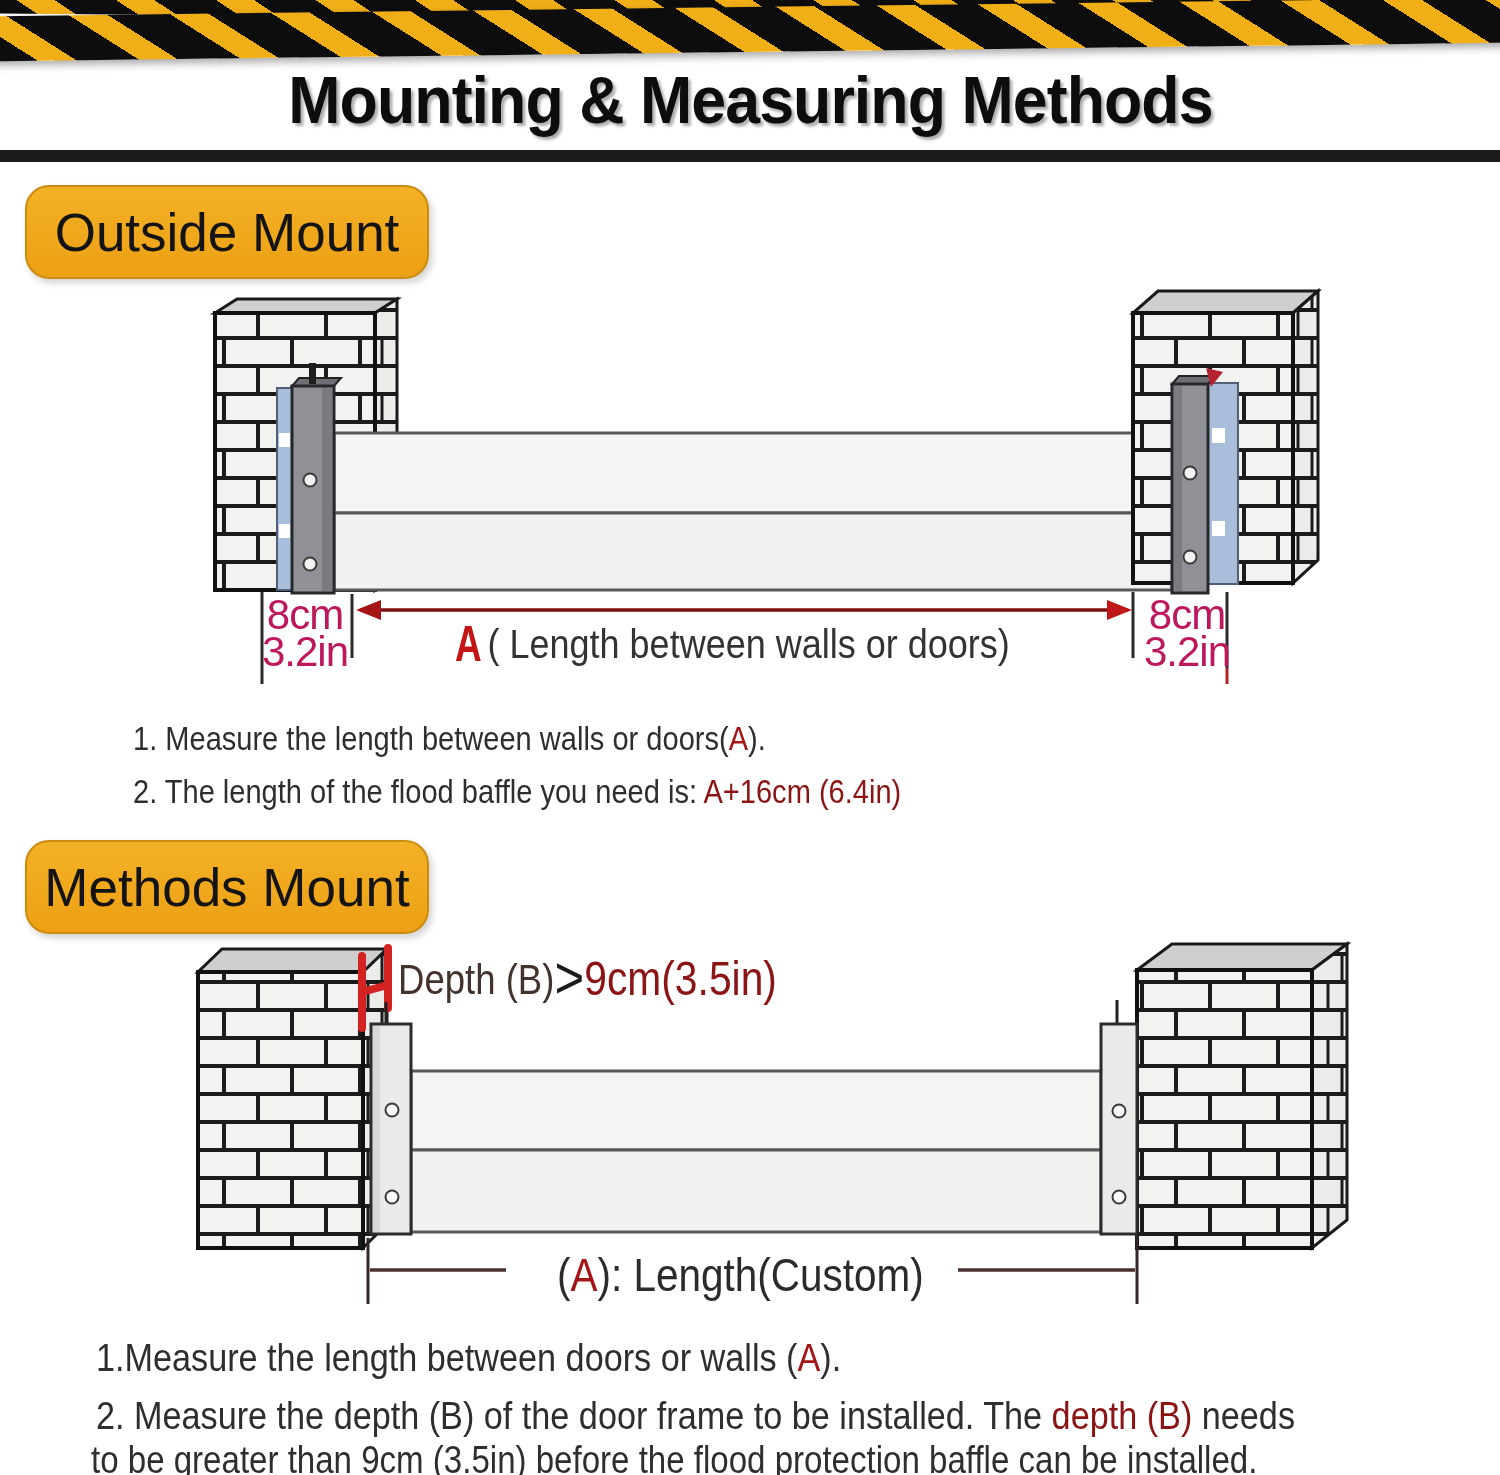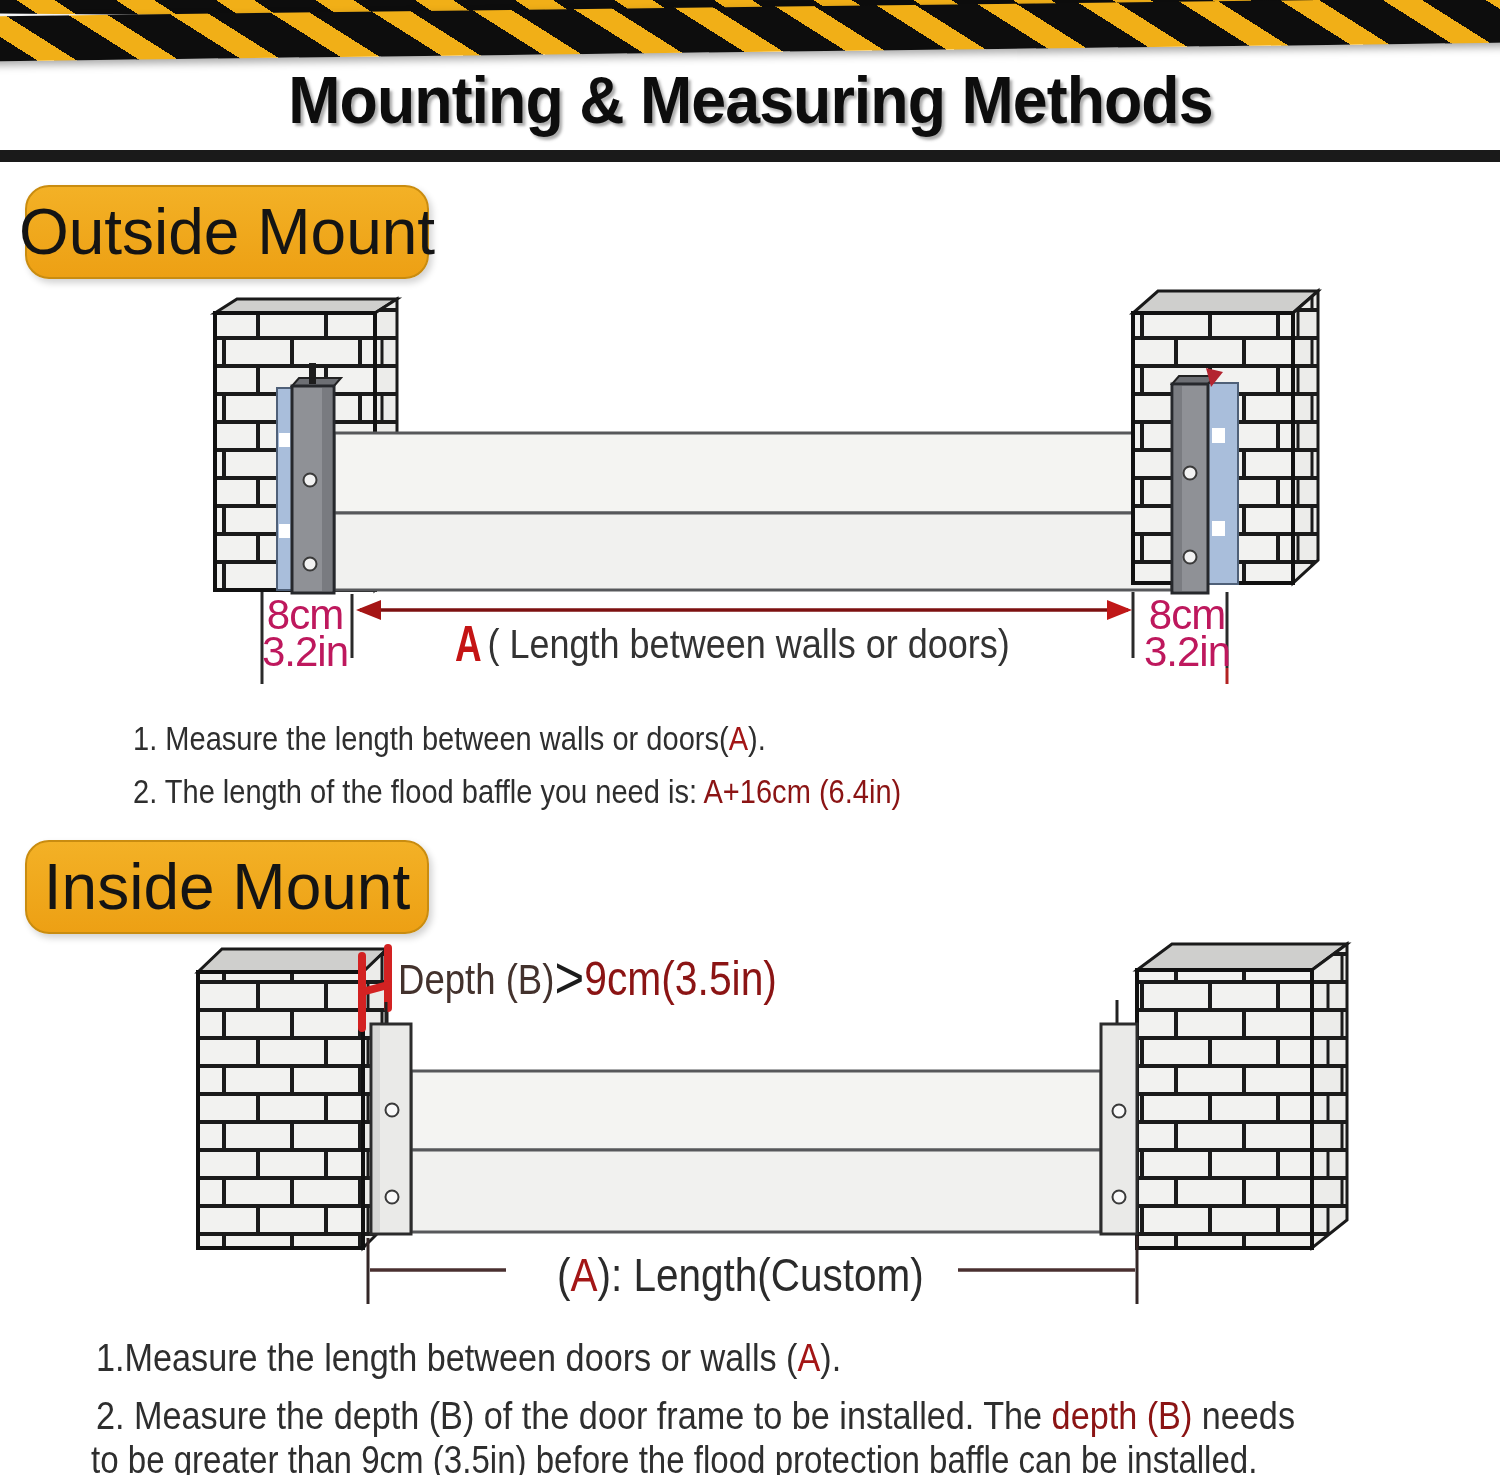--- a/index.html
+++ b/index.html
@@ -12,21 +12,21 @@
   .tape-back{top:-10px;height:30px;transform:rotate(.5deg);}
   .tape-main{top:7px;height:45px;transform:rotate(-.7deg);box-shadow:0 4px 9px rgba(0,0,0,.35);}
   .title-wrap{top:52px;left:0;width:1500px;height:96px;display:flex;align-items:center;justify-content:center;}
   .title{font-size:66px;font-weight:700;color:#0d0d0d;letter-spacing:-1px;
          transform:scaleX(.95);text-shadow:3px 3px 3px rgba(70,70,70,.45);white-space:nowrap;}
   .divider{top:150px;left:0;width:1500px;height:12px;background:#1a1a1a;}
   
   .badge{width:400px;height:90px;background:linear-gradient(#f3b126,#eda014);
          border:2px solid #c98c10;border-radius:24px;box-shadow:3px 4px 7px rgba(0,0,0,.18);
          display:flex;align-items:center;justify-content:center;}
-  .badge span{font-size:64px;color:#141414;white-space:nowrap;}
+  .badge span{font-size:53px;color:#141414;white-space:nowrap;}
   
   .dim{width:110px;text-align:center;font-size:42px;line-height:37px;color:#be185d;letter-spacing:-1px;white-space:nowrap;}
   .span-label{display:flex;align-items:flex-end;transform:scaleX(.9);transform-origin:0 100%;white-space:nowrap;}
   .span-label .red-a{font-size:50px;font-weight:700;color:#c41414;line-height:44px;transform:scaleX(.82);transform-origin:0 100%;}
   .span-label .lbl{font-size:40px;color:#333;line-height:44px;}
   .steps{font-size:33px;color:#2e2e2e;}
   .steps .row{white-space:nowrap;transform:scaleX(.88);transform-origin:0 50%;line-height:53px;}
   .red-dark{color:#8b1414;}
   .red-a2{color:#a31616;}
   .depth-row{display:flex;align-items:flex-end;transform:scaleX(.85);transform-origin:0 100%;white-space:nowrap;}
@@ -182,21 +182,21 @@
 <div class="abs steps" style="left:133px;top:712px">
   <div class="row">
     <span>1. Measure the length between walls or doors(</span><span class="red-a2">A</span><span>).</span>
   </div>
   <div class="row">
     <span>2. The length of the flood baffle you need is: </span><span class="red-dark">A+16cm (6.4in)</span>
   </div>
 </div>
 
 <div class="abs badge" style="left:25px;top:840px">
-  <span>Inside Mount</span>
+  <span>Methods Mount</span>
 </div>
 
 <div class="abs depth-row" style="left:398px;top:952px">
   <span class="d1">Depth (B) </span>
   <span class="gt">&gt;</span>
   <span class="d2">9cm(3.5in)</span>
 </div>
 
 <div class="abs len-label" style="left:557px;top:1250px">
   <span>(</span>

